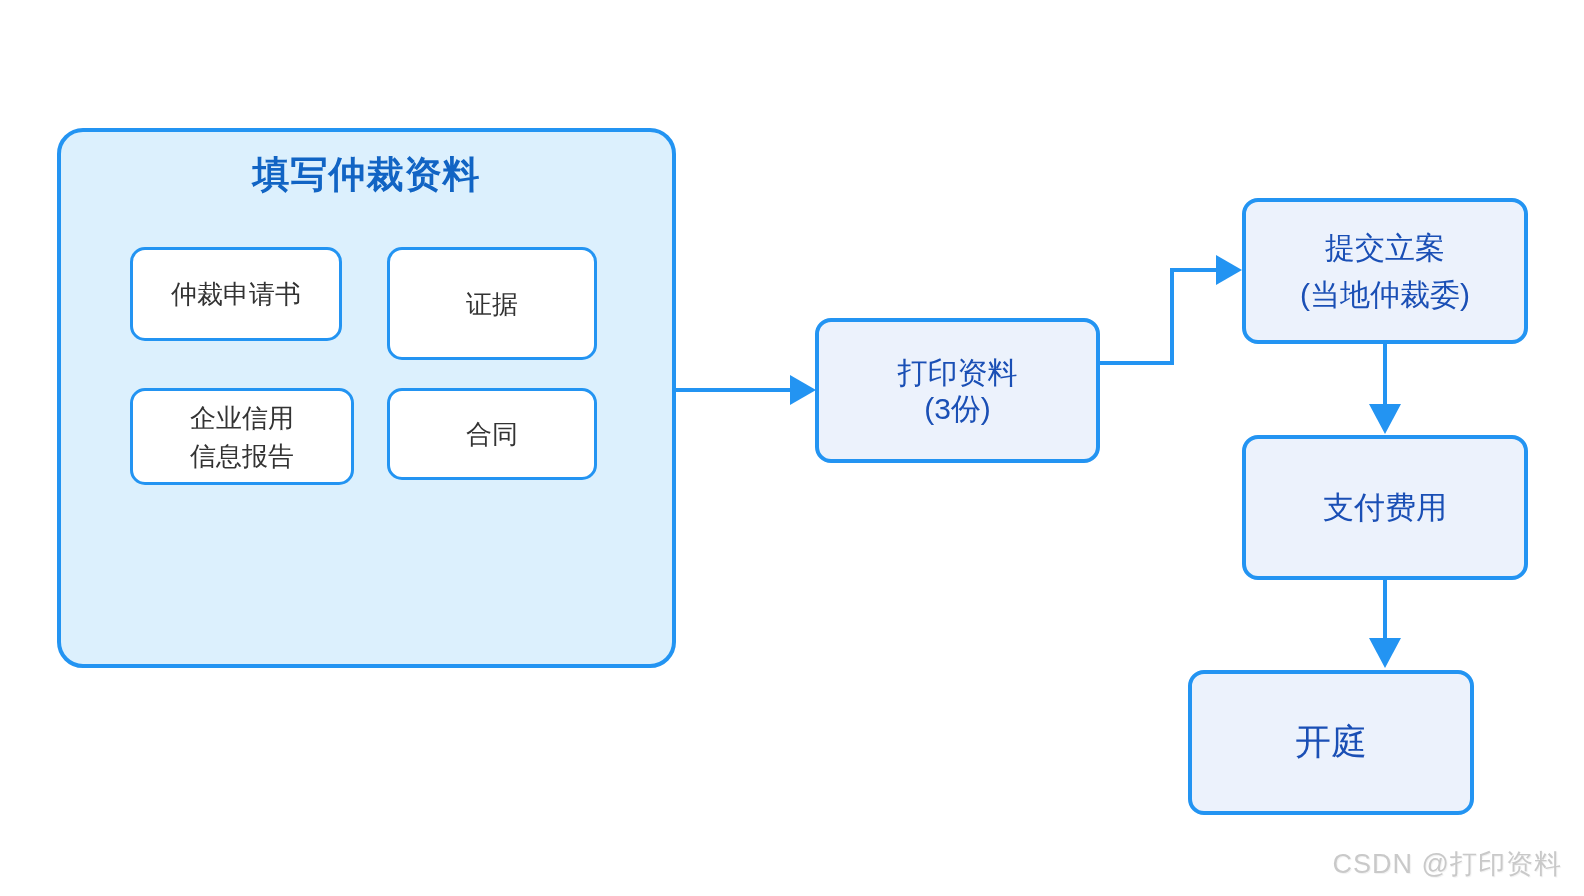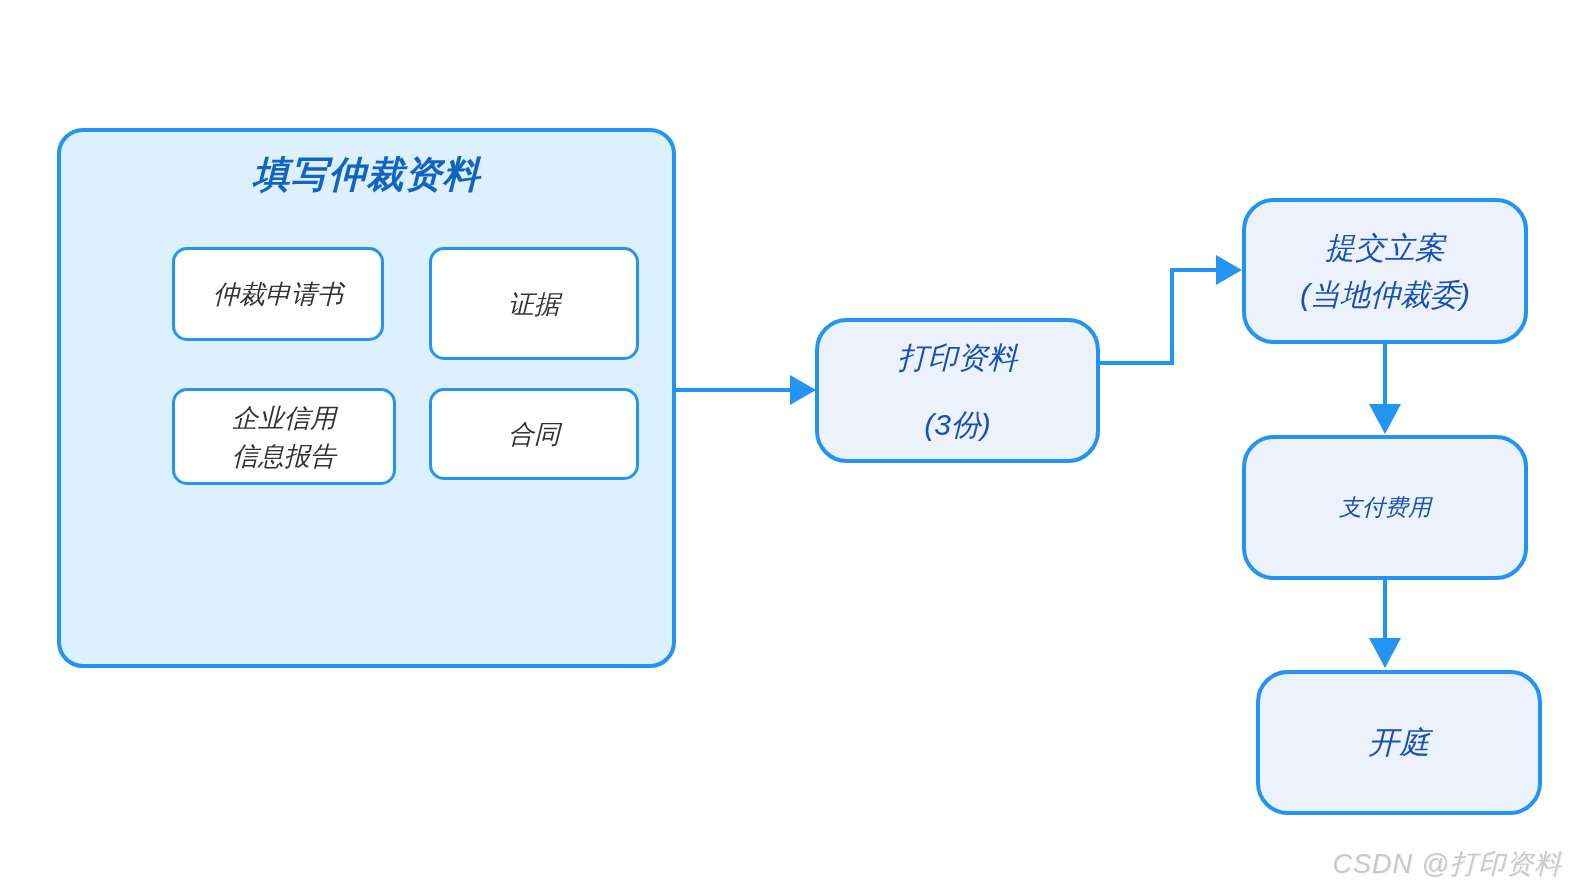--- a/index.html
+++ b/index.html
@@ -5,21 +5,21 @@
   :root{
     --line-blue:#2394F2;
     --container-fill:#DCF0FD;
     --node-fill:#ECF2FC;
     --inner-fill:#FFFFFF;
     --group-title-text:#1164C4;
     --node-text:#1A4FB5;
     --inner-text:#333333;
     --watermark-text:#C9C9C9;
   }
-  *{margin:0;padding:0;box-sizing:border-box;font-style:italic;}
+  *{margin:0;padding:0;box-sizing:border-box;}
   html,body{width:1584px;height:896px;background:#ffffff;overflow:hidden;}
   body{position:relative;font-family:"Liberation Sans","DejaVu Sans",sans-serif;}
 
   .abs{position:absolute;}
 
   
   .group-box{
     left:57px;top:128px;width:619px;height:540px;
     background:var(--container-fill);
     border:4px solid var(--line-blue);
@@ -32,39 +32,39 @@
     color:var(--group-title-text);
   }
 
   
   .inner-node{
     background:var(--inner-fill);
     border:3px solid var(--line-blue);
     border-radius:15px;
     display:flex;align-items:center;justify-content:center;
     font-size:26px;line-height:38px;color:var(--inner-text);
-    text-align:center;white-space:pre-line;margin-left:42px;
+    text-align:center;white-space:pre-line;
   }
   .inner-1{left:130px;top:247px;width:212px;height:94px;}
   .inner-2{left:387px;top:247px;width:210px;height:113px;}
   .inner-3{left:130px;top:388px;width:224px;height:97px;}
   .inner-4{left:387px;top:388px;width:210px;height:92px;}
 
   
   .flow-node{
     background:var(--node-fill);
     border:4px solid var(--line-blue);
-    border-radius:32px;
+    border-radius:16px;
     display:flex;align-items:center;justify-content:center;
     color:var(--node-text);text-align:center;white-space:pre-line;
   }
-  .node-print  {left:815px; top:318px;width:285px;height:145px;font-size:30px;line-height:67px;}
+  .node-print  {left:815px; top:318px;width:285px;height:145px;font-size:30px;line-height:36px;}
   .node-submit {left:1242px;top:198px;width:286px;height:146px;font-size:30px;line-height:47px;}
-  .node-pay    {left:1242px;top:435px;width:286px;height:145px;font-size:23px;}
-  .node-hearing{left:1256px;top:670px;width:286px;height:145px;font-size:31px;}
+  .node-pay    {left:1242px;top:435px;width:286px;height:145px;font-size:31px;}
+  .node-hearing{left:1188px;top:670px;width:286px;height:145px;font-size:36px;}
 
   
   .hline{height:4px;background:var(--line-blue);}
   .vline{width:4px;background:var(--line-blue);}
   .line-a1 {left:674px; top:388px;width:118px;}
   .line-b1 {left:1098px;top:361px;width:76px;}
   .line-b2 {left:1170px;top:268px;height:97px;}
   .line-b3 {left:1170px;top:268px;width:48px;}
   .line-c1 {left:1383px;top:344px;height:62px;}
   .line-d1 {left:1383px;top:580px;height:60px;}

